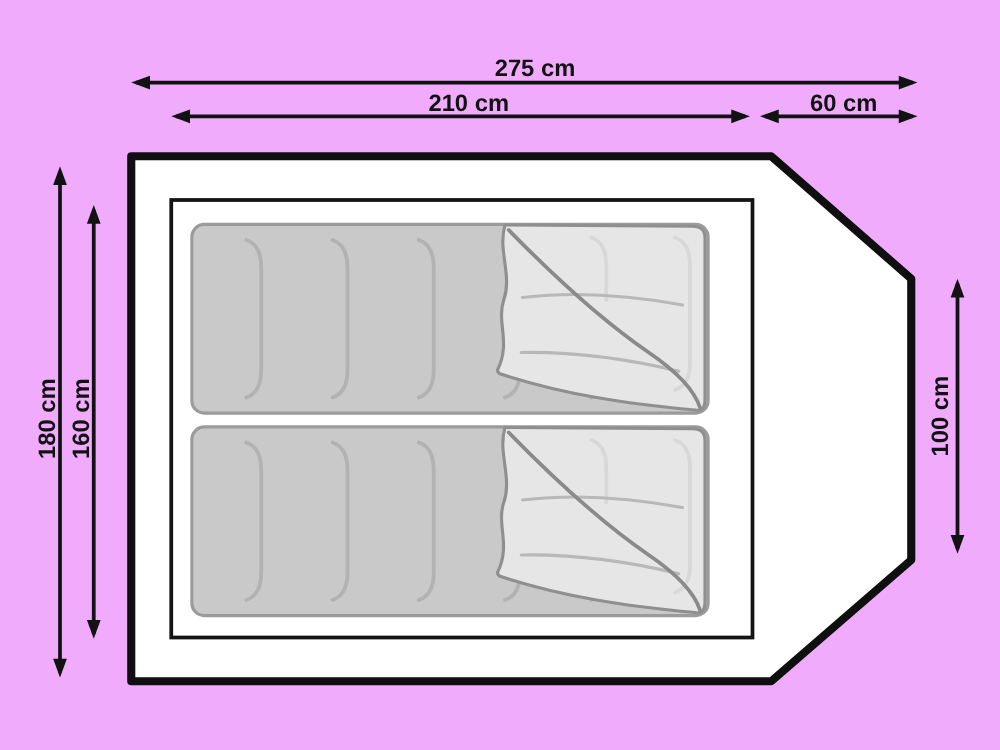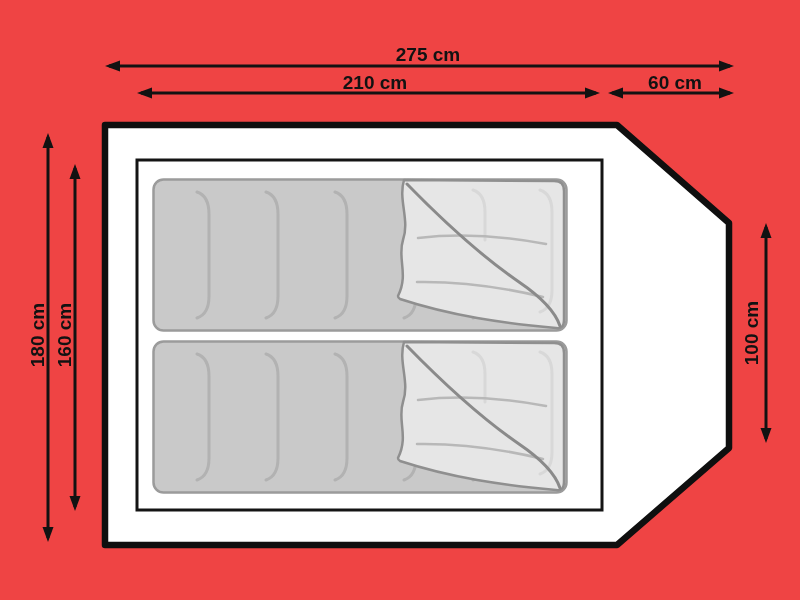--- a/index.html
+++ b/index.html
@@ -8,21 +8,21 @@
     background: #ffffff;
     width: 800px;
     height: 600px;
     overflow: hidden;
     font-family: "Liberation Sans", sans-serif;
   }
   .stage {
     position: relative;
     width: 800px;
     height: 600px;
-    background: #ef4444;
+    background: #f0abfc;
   }
   svg { display: block; }
   text.dim-label {
     font-family: "Liberation Sans", sans-serif;
     font-size: 19px;
     font-weight: 700;
     fill: #121212;
     text-anchor: middle;
   }
   .dim-line { stroke: #121212; stroke-width: 3; }

